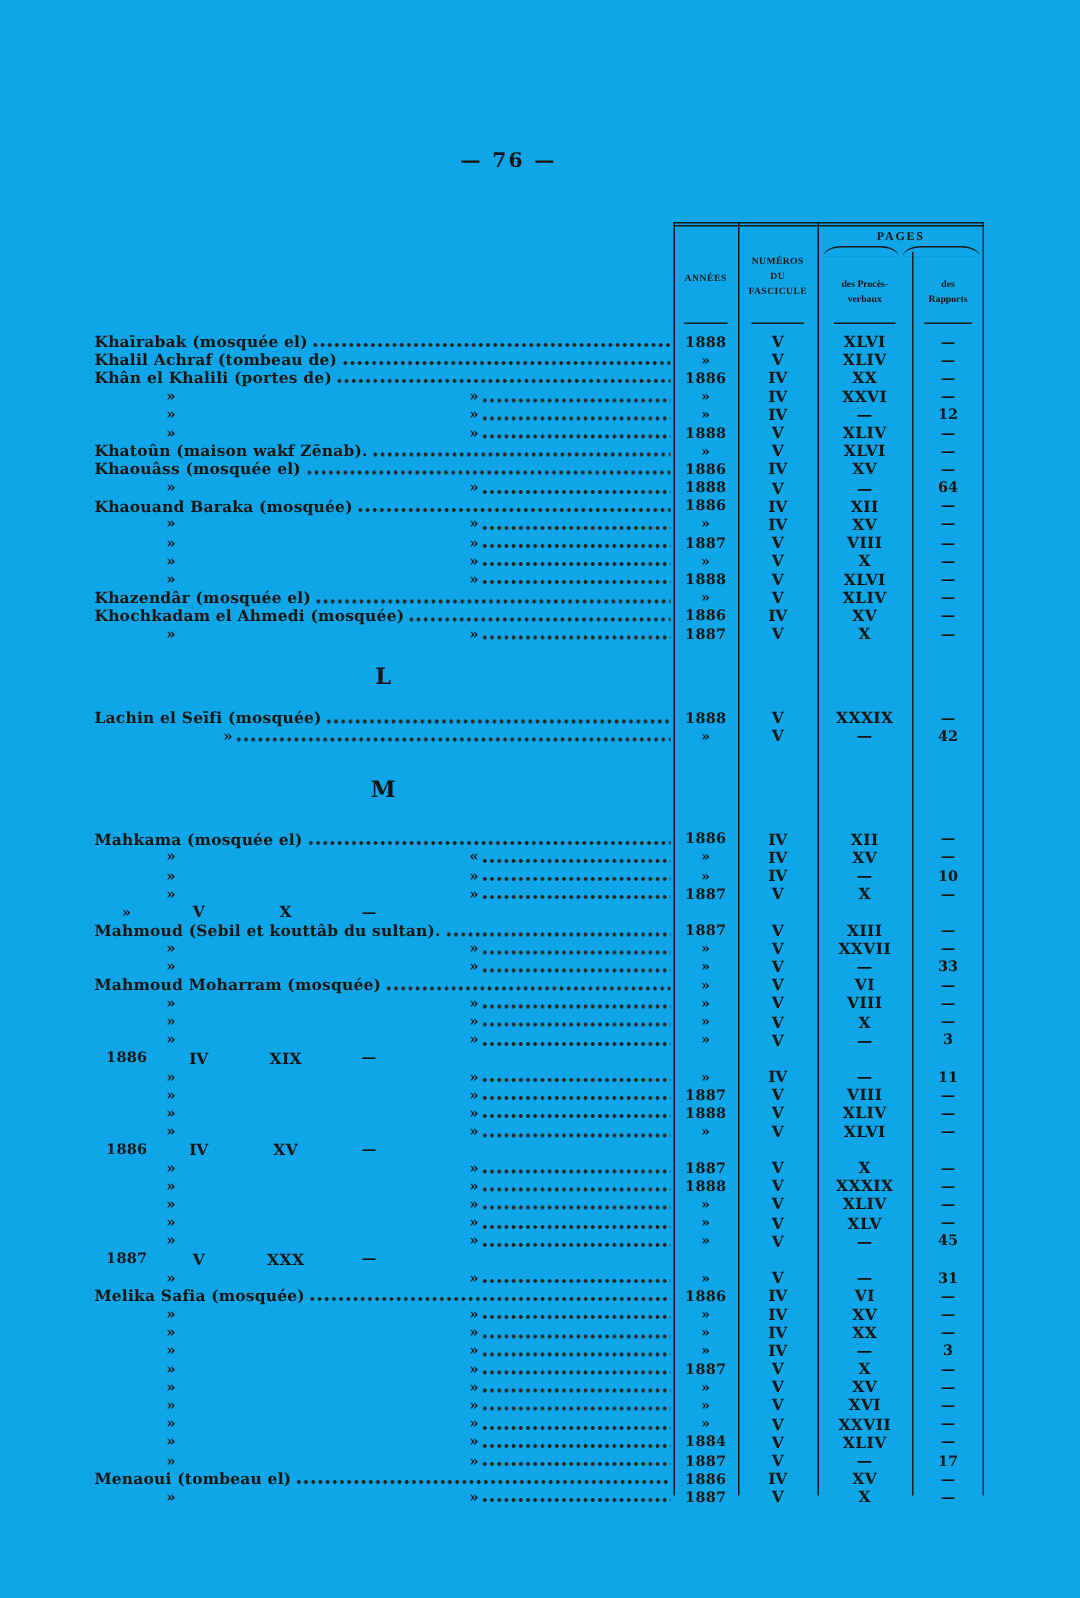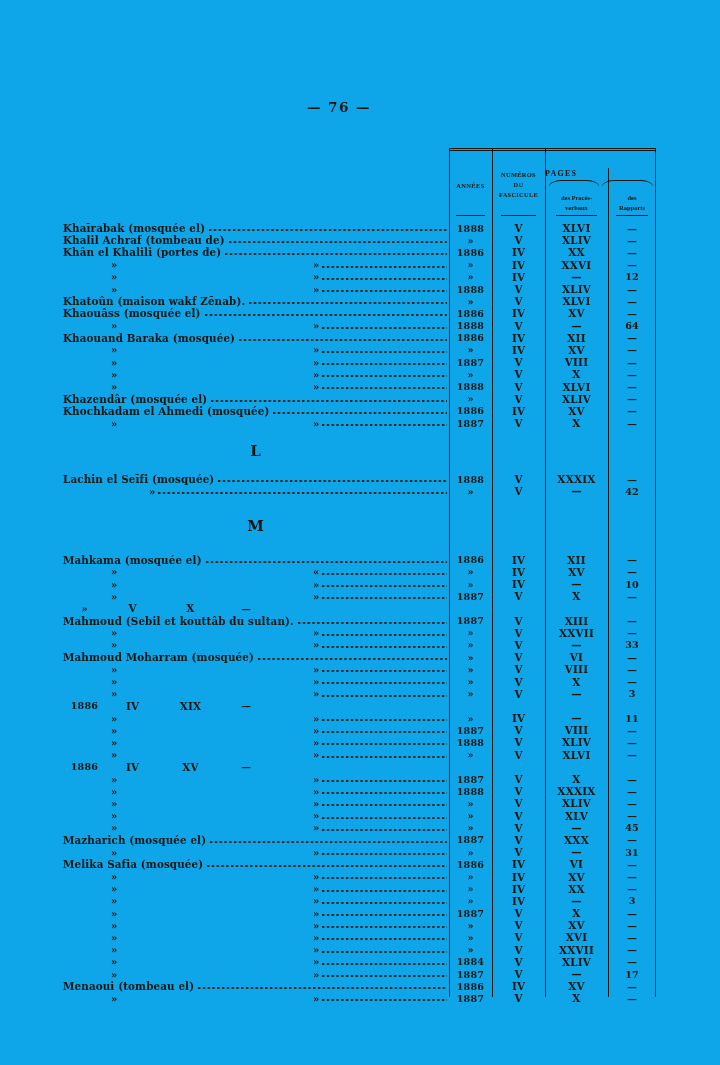--- a/index.html
+++ b/index.html
@@ -15,22 +15,22 @@
   
   .thead{position:absolute;left:386px;top:0;width:207px;height:68px;
          border-top:3.5px double #1a1812;display:flex;}
   .th{position:relative;display:flex;align-items:center;justify-content:center;
       text-align:center;font-weight:bold;font-family:"Liberation Serif",serif;}
   .th::after{content:"";position:absolute;bottom:3px;left:17%;right:17%;
       border-bottom:1.4px solid #1a1812;}
   .th-annees{width:43px;font-size:6.4px;letter-spacing:.4px;}
   .th-fasc{width:53px;font-size:6.4px;white-space:pre-line;line-height:1.55;letter-spacing:.3px;}
   .th-pages{width:111px;display:flex;flex-direction:column;}
-  .pages-label{height:13px;line-height:14px;text-align:left;font-size:8px;
-      font-weight:bold;letter-spacing:1.2px;font-family:"Liberation Serif",serif;margin-top:16px;}
+  .pages-label{height:13px;line-height:14px;text-align:center;font-size:8px;
+      font-weight:bold;letter-spacing:1.2px;font-family:"Liberation Serif",serif;}
   .brace{height:7px;display:flex;padding:0 2px;}
   .brace span{flex:1;margin:0 1.5px;border-top:1.5px solid #1a1812;
       border-radius:60% 60% 0 0 / 250% 250% 0 0;}
   .pages-sub{flex:1;display:flex;}
   .th-pv{width:63px;font-size:6.5px;white-space:pre-line;line-height:1.6;}
   .th-rap{width:48px;font-size:6.5px;white-space:pre-line;line-height:1.6;}
   
   .rows{position:absolute;left:0;top:74px;width:593px;}
   .letter-row{height:44px;width:386px;display:flex;align-items:center;justify-content:center;
       font-size:15px;font-weight:bold;letter-spacing:1px;}
@@ -516,24 +516,20 @@
             <div class="dm d1">»</div>
             <div class="dm d2">»</div>
             <div class="leader"></div>
           </div>
           <div class="cell ca">»</div>
           <div class="cell cf">V</div>
           <div class="cell cp">—</div>
           <div class="cell cr">45</div>
         </div>
         <div class="row">
-          <div class="name">
-            <div class="nm">Mazharich (mosquée el)</div>
-            <div class="leader"></div>
-          </div>
           <div class="cell ca">1887</div>
           <div class="cell cf">V</div>
           <div class="cell cp">XXX</div>
           <div class="cell cr">—</div>
         </div>
         <div class="row">
           <div class="name">
             <div class="dm d1">»</div>
             <div class="dm d2">»</div>
             <div class="leader"></div>

